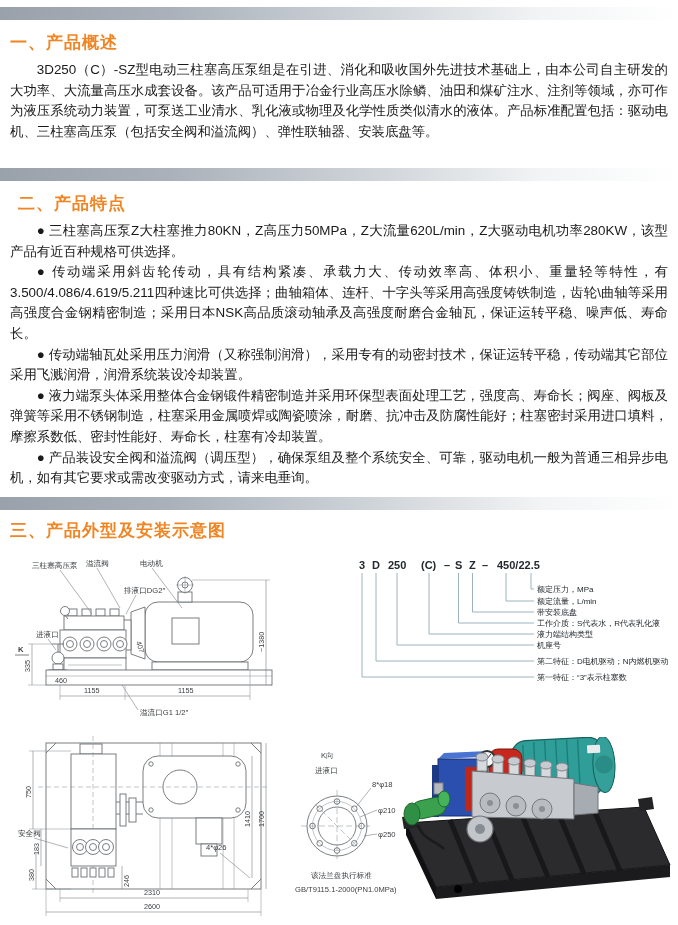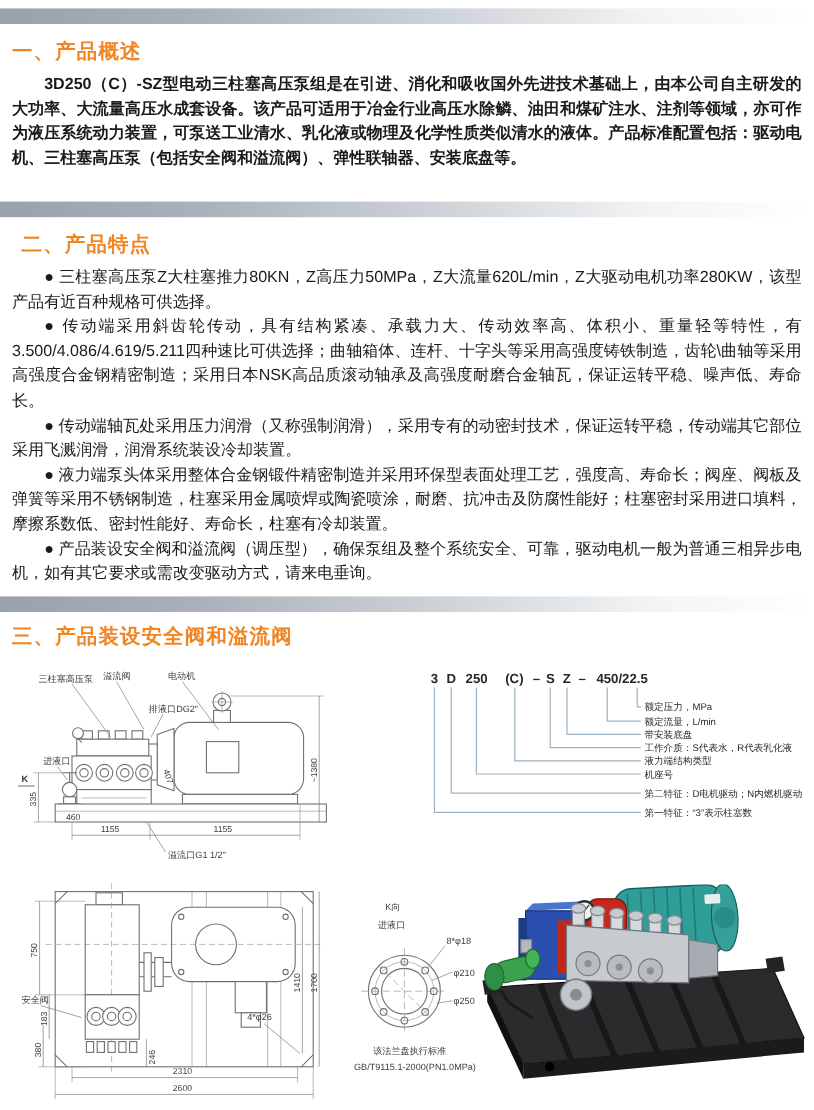--- a/index.html
+++ b/index.html
@@ -15,21 +15,21 @@
   h1{
     position:absolute;margin:0;font-size:17px;font-weight:bold;color:#f08524;
     letter-spacing:1px;white-space:nowrap;
   }
   #s1{top:31px;left:10px}
   #s2{top:192px;left:18px}
   #s3{top:519px;left:10px}
   #s4{top:519px;left:360px}
   .para{
     position:absolute;top:60px;left:10px;width:658px;margin:0;
-    font-size:13.4px;line-height:20.5px;text-align:justify;text-indent:2em;font-weight:bold;
+    font-size:13.4px;line-height:20.5px;text-align:justify;text-indent:2em;
   }
   .bullets{position:absolute;top:221px;left:10px;width:658px;}
   .bullets p{margin:0;font-size:13.4px;line-height:20.6px;text-align:justify;text-indent:2em;}
   svg{position:absolute;}
   #svg-side{left:2px;top:552px;}
   #svg-plan{left:8px;top:726px;}
   #svg-flange{left:293px;top:746px;}
   #svg-model{left:355px;top:556px;}
   #svg-photo{left:392px;top:737px;}
   .dtx{fill:#3a3d40;font-size:7.6px;font-family:"Liberation Sans","DejaVu Sans",sans-serif;}
@@ -55,21 +55,21 @@
   <h1 id="s2">二、产品特点</h1>
   <div class="bullets">
     <p>●  三柱塞高压泵Z大柱塞推力80KN，Z高压力50MPa，Z大流量620L/min，Z大驱动电机功率280KW，该型产品有近百种规格可供选择。</p>
     <p>●  传动端采用斜齿轮传动，具有结构紧凑、承载力大、传动效率高、体积小、重量轻等特性，有3.500/4.086/4.619/5.211四种速比可供选择；曲轴箱体、连杆、十字头等采用高强度铸铁制造，齿轮\曲轴等采用高强度合金钢精密制造；采用日本NSK高品质滚动轴承及高强度耐磨合金轴瓦，保证运转平稳、噪声低、寿命长。</p>
     <p>●  传动端轴瓦处采用压力润滑（又称强制润滑），采用专有的动密封技术，保证运转平稳，传动端其它部位采用飞溅润滑，润滑系统装设冷却装置。</p>
     <p>●  液力端泵头体采用整体合金钢锻件精密制造并采用环保型表面处理工艺，强度高、寿命长；阀座、阀板及弹簧等采用不锈钢制造，柱塞采用金属喷焊或陶瓷喷涂，耐磨、抗冲击及防腐性能好；柱塞密封采用进口填料，摩擦系数低、密封性能好、寿命长，柱塞有冷却装置。</p>
     <p>●  产品装设安全阀和溢流阀（调压型），确保泵组及整个系统安全、可靠，驱动电机一般为普通三相异步电机，如有其它要求或需改变驱动方式，请来电垂询。</p>
   </div>
 
   <div class="bar bar3"></div>
-  <h1 id="s3">三、产品装设安全阀和溢流阀</h1>
+  <h1 id="s3">三、产品外型及安装示意图</h1>
 
   <svg id="svg-side" width="338" height="172" viewBox="0 0 338 172">
 
     <g>
       <rect class="lnf" x="143" y="50" width="108" height="60" rx="13"></rect>
       <rect class="lnf" x="170" y="66" width="27" height="26"></rect>
       <rect class="lnf" x="176" y="40" width="14" height="10"></rect>
       <circle class="lnf" cx="183" cy="33" r="7.5"></circle>
       <circle class="ln" cx="183" cy="33" r="3"></circle>
       <line class="thin" x1="174" y1="33" x2="192" y2="33"></line>

